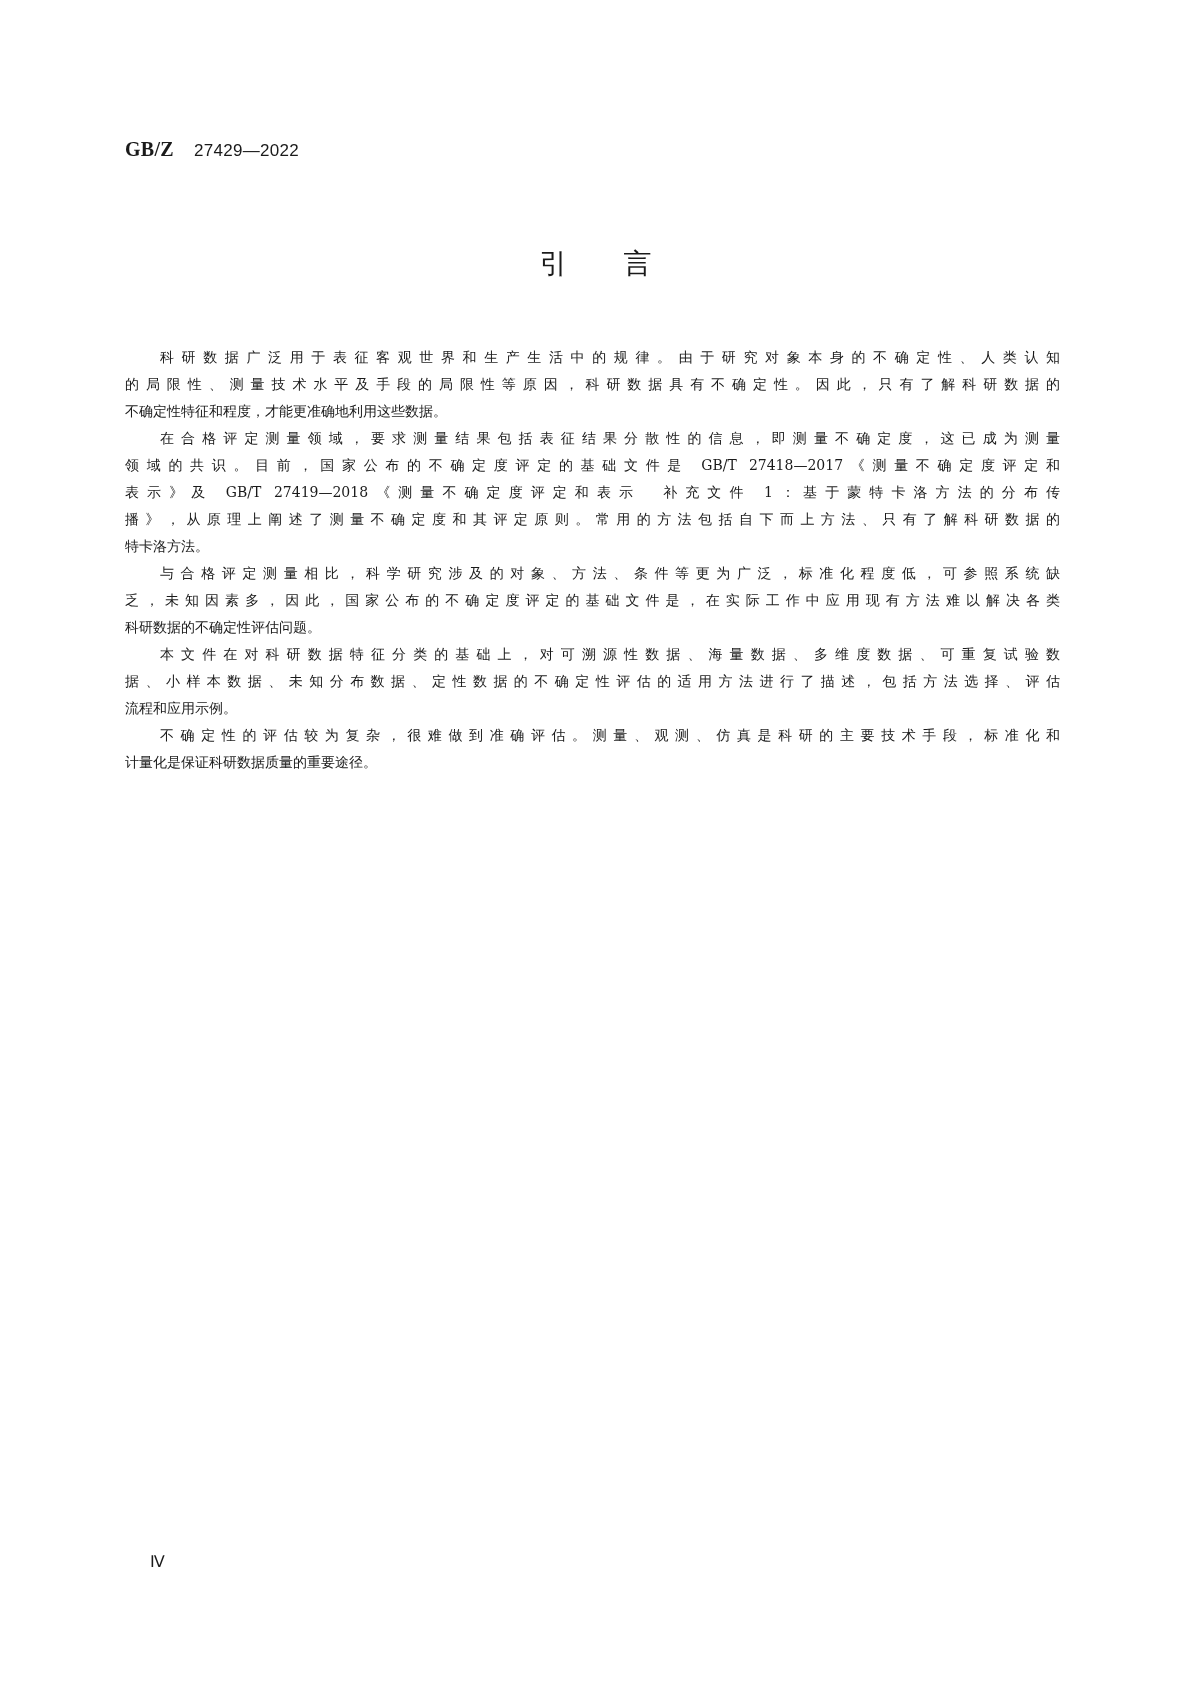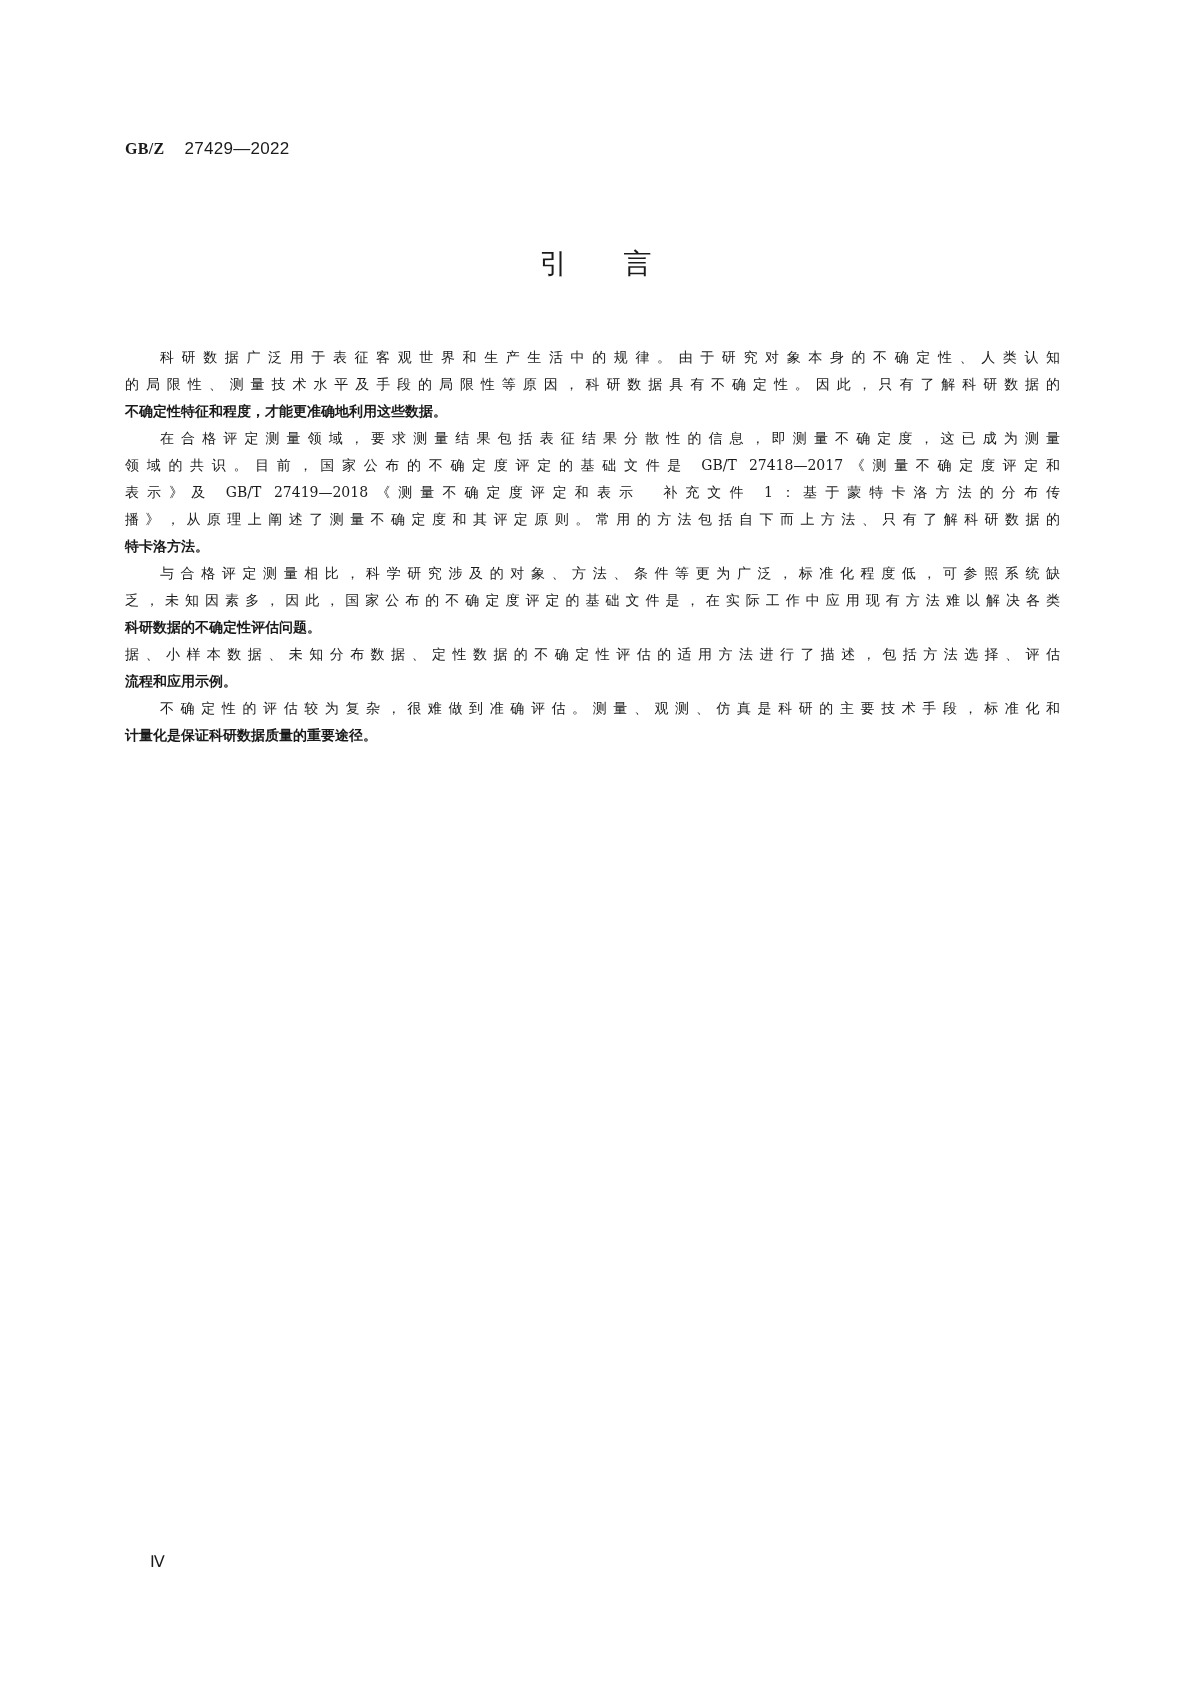--- a/index.html
+++ b/index.html
@@ -1,23 +1,23 @@
 <!DOCTYPE html>
 <html><head>
 <meta charset="utf-8">
 <style>
   html, body { margin: 0; padding: 0; background: #ffffff; }
   body { width: 1191px; height: 1684px; position: relative; overflow: hidden; color: #1a1a1a; font-family: "DejaVu Serif", "Liberation Serif", serif; }
   .header { position: absolute; left: 125px; top: 138px; font-size: 17px; letter-spacing: 0.3px; }
-  .header .std-prefix { font-family: "Liberation Serif", serif; font-weight: bold; font-size: 16px; text-align: right; }
+  .header .std-prefix { font-family: "Liberation Serif", serif; font-weight: bold; font-size: 20px; text-align: right; }
   .header .std-number { font-family: "Liberation Sans", sans-serif; font-size: 17px; margin-left: 20px; }
   .title { position: absolute; left: 0; width: 1191px; top: 245px; text-align: center; font-family: "DejaVu Sans", sans-serif; font-size: 28px; letter-spacing: 56px; text-indent: 56px; }
   .body-text { position: absolute; left: 125px; top: 344px; width: 935px; font-size: 14px; line-height: 27px; }
   .para .line { display: block; white-space: nowrap; text-align: justify; text-align-last: justify; height: 27px; }
-  .para .line.last { text-align-last: left; font-weight: bold; }
+  .para .line.last { text-align-last: left; }
   .para .line.first { padding-left: 35px; }
   .footer { position: absolute; left: 150px; top: 1552px; font-family: "Liberation Serif", serif; font-size: 16px; }
 </style>
 </head>
 <body>
 
 <div class="header">
   <span class="std-prefix">GB/Z</span><span class="std-number">27429—2022</span>
 </div>
 
@@ -35,20 +35,21 @@
     <span class="line">表示》及 GB/T 27419—2018《测量不确定度评定和表示　补充文件 1：基于蒙特卡洛方法的分布传</span>
     <span class="line">播》，从原理上阐述了测量不确定度和其评定原则。常用的方法包括自下而上方法、只有了解科研数据的</span>
     <span class="line last">特卡洛方法。</span>
   </div>
   <div class="para">
     <span class="line first">与合格评定测量相比，科学研究涉及的对象、方法、条件等更为广泛，标准化程度低，可参照系统缺</span>
     <span class="line">乏，未知因素多，因此，国家公布的不确定度评定的基础文件是，在实际工作中应用现有方法难以解决各类</span>
     <span class="line last">科研数据的不确定性评估问题。</span>
   </div>
   <div class="para">
+    <span class="line first">本文件在对科研数据特征分类的基础上，对可溯源性数据、海量数据、多维度数据、可重复试验数</span>
     <span class="line">据、小样本数据、未知分布数据、定性数据的不确定性评估的适用方法进行了描述，包括方法选择、评估</span>
     <span class="line last">流程和应用示例。</span>
   </div>
   <div class="para">
     <span class="line first">不确定性的评估较为复杂，很难做到准确评估。测量、观测、仿真是科研的主要技术手段，标准化和</span>
     <span class="line last">计量化是保证科研数据质量的重要途径。</span>
   </div>
 </div>
 
 <div class="footer">Ⅳ</div>

